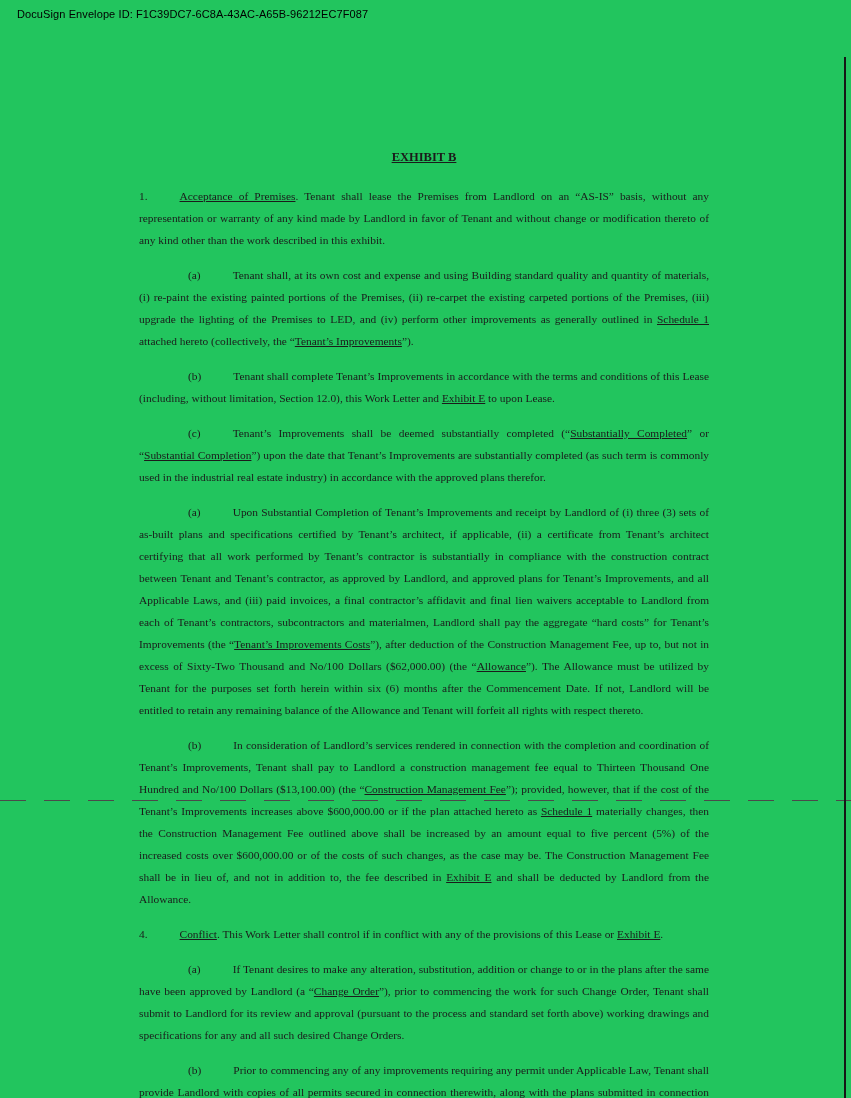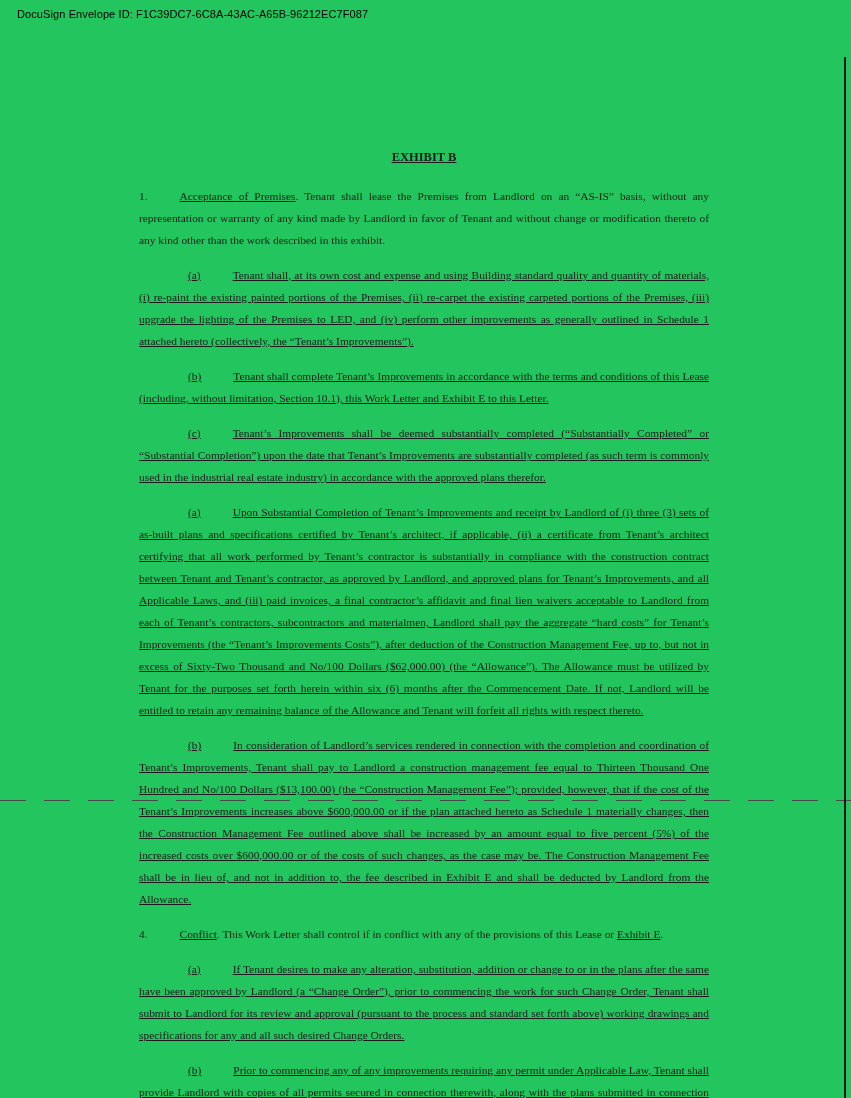--- a/index.html
+++ b/index.html
@@ -37,21 +37,21 @@
     font-size: 12.5px;
     margin-bottom: 20px;
   }
   .title span { text-decoration: underline; }
   .para {
     font-size: 11.4px;
     line-height: 22px;
     text-align: justify;
     margin: 0 0 13px 0;
   }
-  .para.sub { text-indent: 49px; text-decoration: underline; }
+  .para.sub { text-indent: 49px; }
   .tab { display: inline-block; width: 32px; }
   .u { text-decoration: underline; }
   .footer {
     margin-top: 18px;
     text-align: center;
   }
   .footer .f-exh {
     font-weight: bold;
     font-size: 11.5px;
     text-decoration: underline;
@@ -86,21 +86,21 @@
   <div class="ds-header">DocuSign Envelope ID: F1C39DC7-6C8A-43AC-A65B-96212EC7F087</div>
 
   <div class="content">
 
     <div class="title">
       <span>EXHIBIT B</span>
     </div>
 
     <p class="para"><span>1.</span><span class="tab"></span><span class="u">Acceptance of Premises</span><span>.  Tenant shall lease the Premises from Landlord on an “AS-IS” basis, without any representation or warranty of any kind made by Landlord in favor of Tenant and without change or modification thereto of any kind other than the work described in this exhibit.</span></p>
     <p class="para sub"><span>(a)</span><span class="tab"></span><span>Tenant shall, at its own cost and expense and using Building standard quality and quantity of materials, (i) re-paint the existing painted portions of the Premises, (ii) re-carpet the existing carpeted portions of the Premises, (iii) upgrade the lighting of the Premises to LED, and (iv) perform other improvements as generally outlined in </span><span class="u">Schedule 1</span><span> attached hereto (collectively, the “</span><span class="u">Tenant’s Improvements</span><span>”).</span></p>
-    <p class="para sub"><span>(b)</span><span class="tab"></span><span>Tenant shall complete Tenant’s Improvements in accordance with the terms and conditions of this Lease (including, without limitation, Section 10.1), this Work Letter and </span><span class="u">Exhibit E</span><span> to this Letter.</span></p>
+    <p class="para sub"><span>(b)</span><span class="tab"></span><span>Tenant shall complete Tenant’s Improvements in accordance with the terms and conditions of this Lease (including, without limitation, Section 12.0), this Work Letter and </span><span class="u">Exhibit E</span><span> to upon Lease.</span></p>
     <p class="para sub"><span>(c)</span><span class="tab"></span><span>Tenant’s Improvements shall be deemed substantially completed (“</span><span class="u">Substantially Completed</span><span>” or “</span><span class="u">Substantial Completion</span><span>”) upon the date that Tenant’s Improvements are substantially completed (as such term is commonly used in the industrial real estate industry) in accordance with the approved plans therefor.</span></p>
     <p class="para sub"><span>(a)</span><span class="tab"></span><span>Upon Substantial Completion of Tenant’s Improvements and receipt by Landlord of (i) three (3) sets of as-built plans and specifications certified by Tenant’s architect, if applicable, (ii) a certificate from Tenant’s architect certifying that all work performed by Tenant’s contractor is substantially in compliance with the construction contract between Tenant and Tenant’s contractor, as approved by Landlord, and approved plans for Tenant’s Improvements, and all Applicable Laws, and (iii) paid invoices, a final contractor’s affidavit and final lien waivers acceptable to Landlord from each of Tenant’s contractors, subcontractors and materialmen, Landlord shall pay the aggregate “hard costs” for Tenant’s Improvements (the “</span><span class="u">Tenant’s Improvements Costs</span><span>”), after deduction of the Construction Management Fee, up to, but not in excess of Sixty-Two Thousand and No/100 Dollars ($62,000.00) (the “</span><span class="u">Allowance</span><span>”).  The Allowance must be utilized by Tenant for the purposes set forth herein within six (6) months after the Commencement Date.  If not, Landlord will be entitled to retain any remaining balance of the Allowance and Tenant will forfeit all rights with respect thereto.</span></p>
     <p class="para sub"><span>(b)</span><span class="tab"></span><span>In consideration of Landlord’s services rendered in connection with the completion and coordination of Tenant’s Improvements, Tenant shall pay to Landlord a construction management fee equal to Thirteen Thousand One Hundred and No/100 Dollars ($13,100.00) (the “</span><span class="u">Construction Management Fee</span><span>”); provided, however, that if the cost of the Tenant’s Improvements increases above $600,000.00 or if the plan attached hereto as </span><span class="u">Schedule 1</span><span> materially changes, then the Construction Management Fee outlined above shall be increased by an amount equal to five percent (5%) of the increased costs over $600,000.00 or of the costs of such changes, as the case may be. The Construction Management Fee shall be in lieu of, and not in addition to, the fee described in </span><span class="u">Exhibit E</span><span> and shall be deducted by Landlord from the Allowance.</span></p>
     <p class="para"><span>4.</span><span class="tab"></span><span class="u">Conflict</span><span>.  This Work Letter shall control if in conflict with any of the provisions of this Lease or </span><span class="u">Exhibit E</span><span>.</span></p>
     <p class="para sub"><span>(a)</span><span class="tab"></span><span>If Tenant desires to make any alteration, substitution, addition or change to or in the plans after the same have been approved by Landlord (a “</span><span class="u">Change Order</span><span>”), prior to commencing the work for such Change Order, Tenant shall submit to Landlord for its review and approval (pursuant to the process and standard set forth above) working drawings and specifications for any and all such desired Change Orders.</span></p>
     <p class="para sub"><span>(b)</span><span class="tab"></span><span>Prior to commencing any of any improvements requiring any permit under Applicable Law, Tenant shall provide Landlord with copies of all permits secured in connection therewith, along with the plans submitted in connection with such permits.  Upon completion of the improvements, Tenant shall provide copies of</span></p>
 
     <div class="footer">
       <div class="f-exh">EXHIBIT B</div>
       <div class="f-page">-1-</div>

